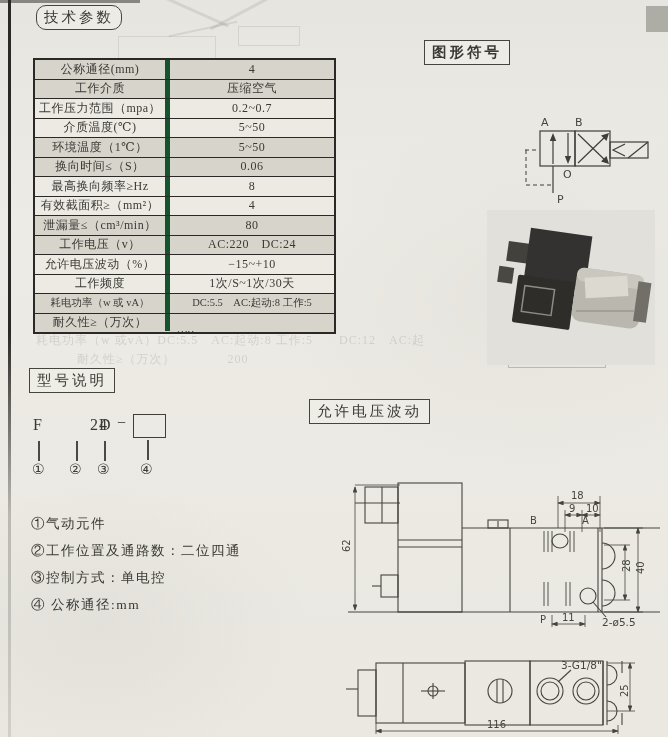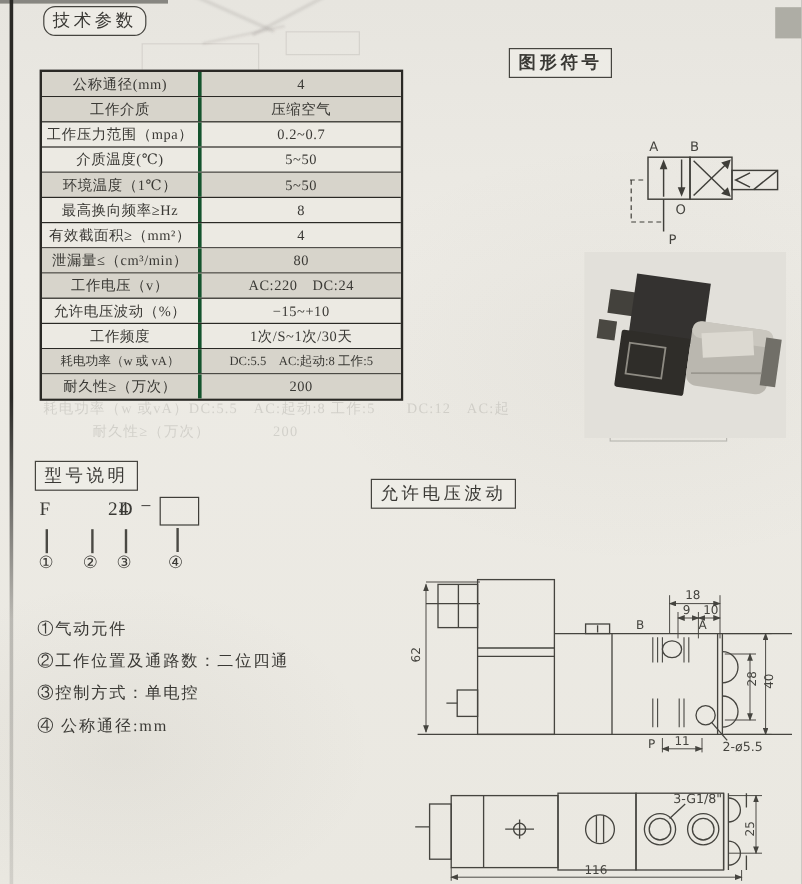--- a/index.html
+++ b/index.html
@@ -17,23 +17,23 @@
 
   .label-box{
     position:absolute;border:1.6px solid #45443f;background:rgba(240,238,232,.65);
     padding:2px 7px;font-size:14.5px;letter-spacing:3px;white-space:nowrap;color:#3a3935;
   }
 
   
   .spec-table{position:absolute;left:33px;top:58px;width:299px;height:272px;
     border:2px solid #2a2925;display:flex;flex-direction:column;background:#eceae3;}
   .t-row{flex:1;display:flex;border-bottom:1px solid #2a2925;min-height:0;}
-  .t-row:last-child{border-bottom:none;}
+  .t-row:last-child{border-bottom:none;flex-direction:column;}
   .t-row.shaded{background:#d7d4cb;}
-  .t-label{width:128px;border-right:3px solid #14532d;display:flex;align-items:center;justify-content:center;
+  .t-label{width:128px;border-right:5px solid #14532d;display:flex;align-items:center;justify-content:center;
     font-size:12px;letter-spacing:.5px;white-space:nowrap;overflow:hidden;padding:0 1px;}
   .t-value{flex:1;display:flex;align-items:center;justify-content:center;font-size:12px;
     letter-spacing:.5px;white-space:nowrap;overflow:hidden;padding:0 1px;}
   .t-small{font-size:10.5px;letter-spacing:0;}
 
   
   .ghost{position:absolute;color:#6b6a64;opacity:.20;filter:blur(.6px);font-size:12px;
     letter-spacing:1px;white-space:nowrap;}
   .ghost-box{position:absolute;border:1.2px solid rgba(70,69,64,.28);filter:blur(.5px);}
   .ghost-shape{position:absolute;border:1px solid rgba(80,78,72,.12);filter:blur(.6px);}
@@ -81,20 +81,24 @@
         <div class="t-label">工作压力范围（mpa）</div>
         <div class="t-value">0.2~0.7</div>
       </div>
     <div class="t-row">
         <div class="t-label">介质温度(℃)</div>
         <div class="t-value">5~50</div>
       </div>
     <div class="t-row shaded">
         <div class="t-label">环境温度（1℃）</div>
         <div class="t-value">5~50</div>
+      </div>
+    <div class="t-row shaded">
+        <div class="t-label">换向时间≤（S）</div>
+        <div class="t-value">0.06</div>
       </div>
     <div class="t-row">
         <div class="t-label">最高换向频率≥Hz</div>
         <div class="t-value">8</div>
       </div>
     <div class="t-row">
         <div class="t-label">有效截面积≥（mm²）</div>
         <div class="t-value">4</div>
       </div>
     <div class="t-row shaded">
@@ -173,21 +177,21 @@
         <rect x="38" y="82" width="30" height="26" fill="none" stroke="#8e8b83" stroke-width="1.5"></rect>
         <rect x="88" y="56" width="68" height="54" rx="9" fill="#bab7af"></rect>
         <rect x="88" y="56" width="68" height="14" rx="7" fill="#cac7bf"></rect>
         <polygon points="96,66 138,58 142,78 100,86" fill="#dcd9d1"></polygon>
         <rect x="150" y="62" width="13" height="40" fill="#716f68"></rect>
         <line x1="92" y1="100" x2="150" y2="92" stroke="#9a978f" stroke-width="1.5"></line>
       </g>
     </svg>
   </div>
 
-  <div class="label-box" style="left:29px;top:384px;"><span>型号说明</span></div>
+  <div class="label-box" style="left:29px;top:368px;"><span>型号说明</span></div>
 
   <span class="code-part" style="left:33px;top:416px;">F</span>
   <span class="code-part" style="left:66px;top:416px;margin-left:24px;">24</span>
   <span class="code-part" style="left:99px;top:416px;">D</span>
   <span class="code-part" style="left:117px;top:414px;">−</span>
   <div class="code-box"></div>
   <div class="tick" style="left:38px;top:441px;"></div>
   <div class="tick" style="left:76px;top:441px;"></div>
   <div class="tick" style="left:104px;top:441px;"></div>
   <div class="tick" style="left:147px;top:440px;"></div>

